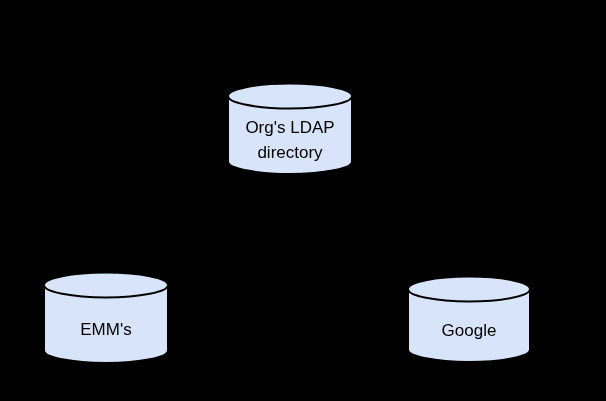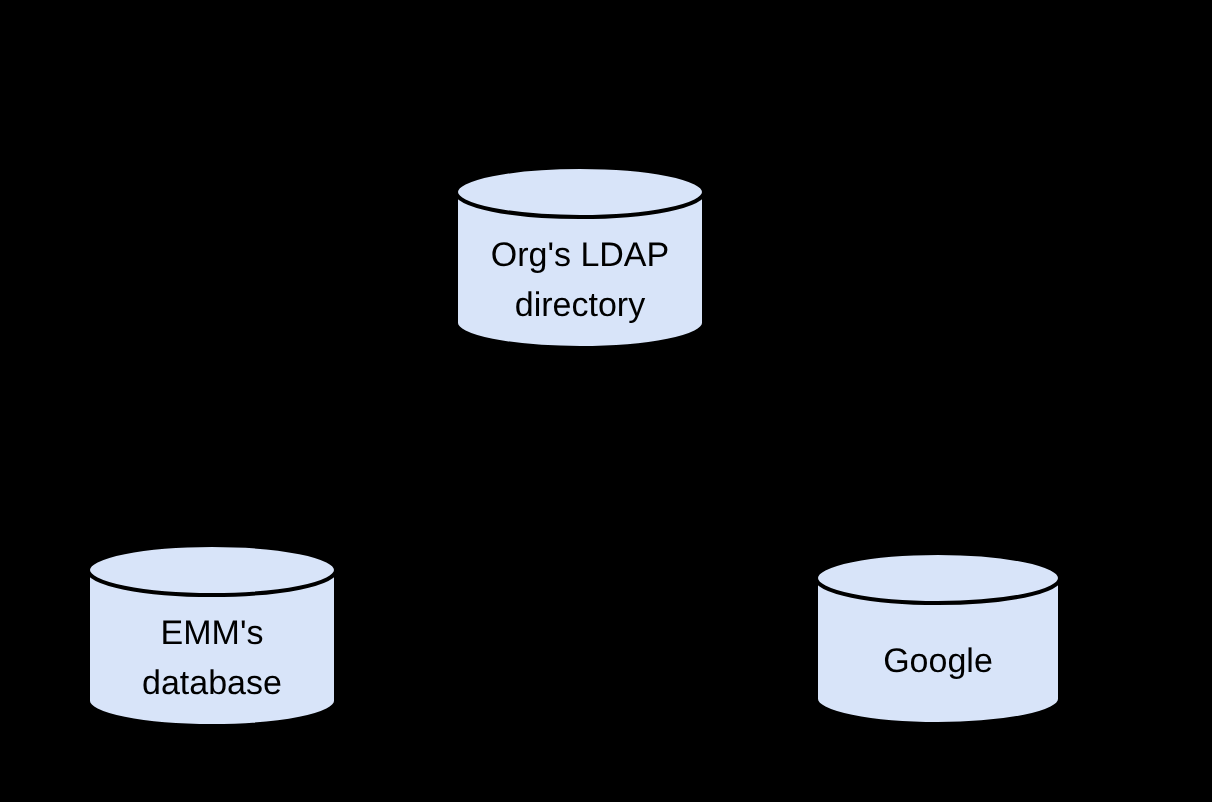--- a/index.html
+++ b/index.html
@@ -71,21 +71,20 @@
     </div>
   </div>
 
   <div class="node node-emm">
     <svg viewBox="0 0 126 93" preserveAspectRatio="none">
       <path class="cyl-body" d="M1 14 v65.5 a62 12.5 0 0 0 124 0 V14"></path>
       <ellipse class="cyl-top" cx="63" cy="14" rx="62" ry="12.5"></ellipse>
     </svg>
     <div class="label">
       <span>EMM's</span>
-      <span>database</span>
     </div>
   </div>
 
   <div class="node node-google">
     <svg viewBox="0 0 124 88" preserveAspectRatio="none">
       <path class="cyl-body" d="M1 14 v60.5 a61 12.5 0 0 0 122 0 V14"></path>
       <ellipse class="cyl-top" cx="62" cy="14" rx="61" ry="12.5"></ellipse>
     </svg>
     <div class="label">
       <span>Google</span>

